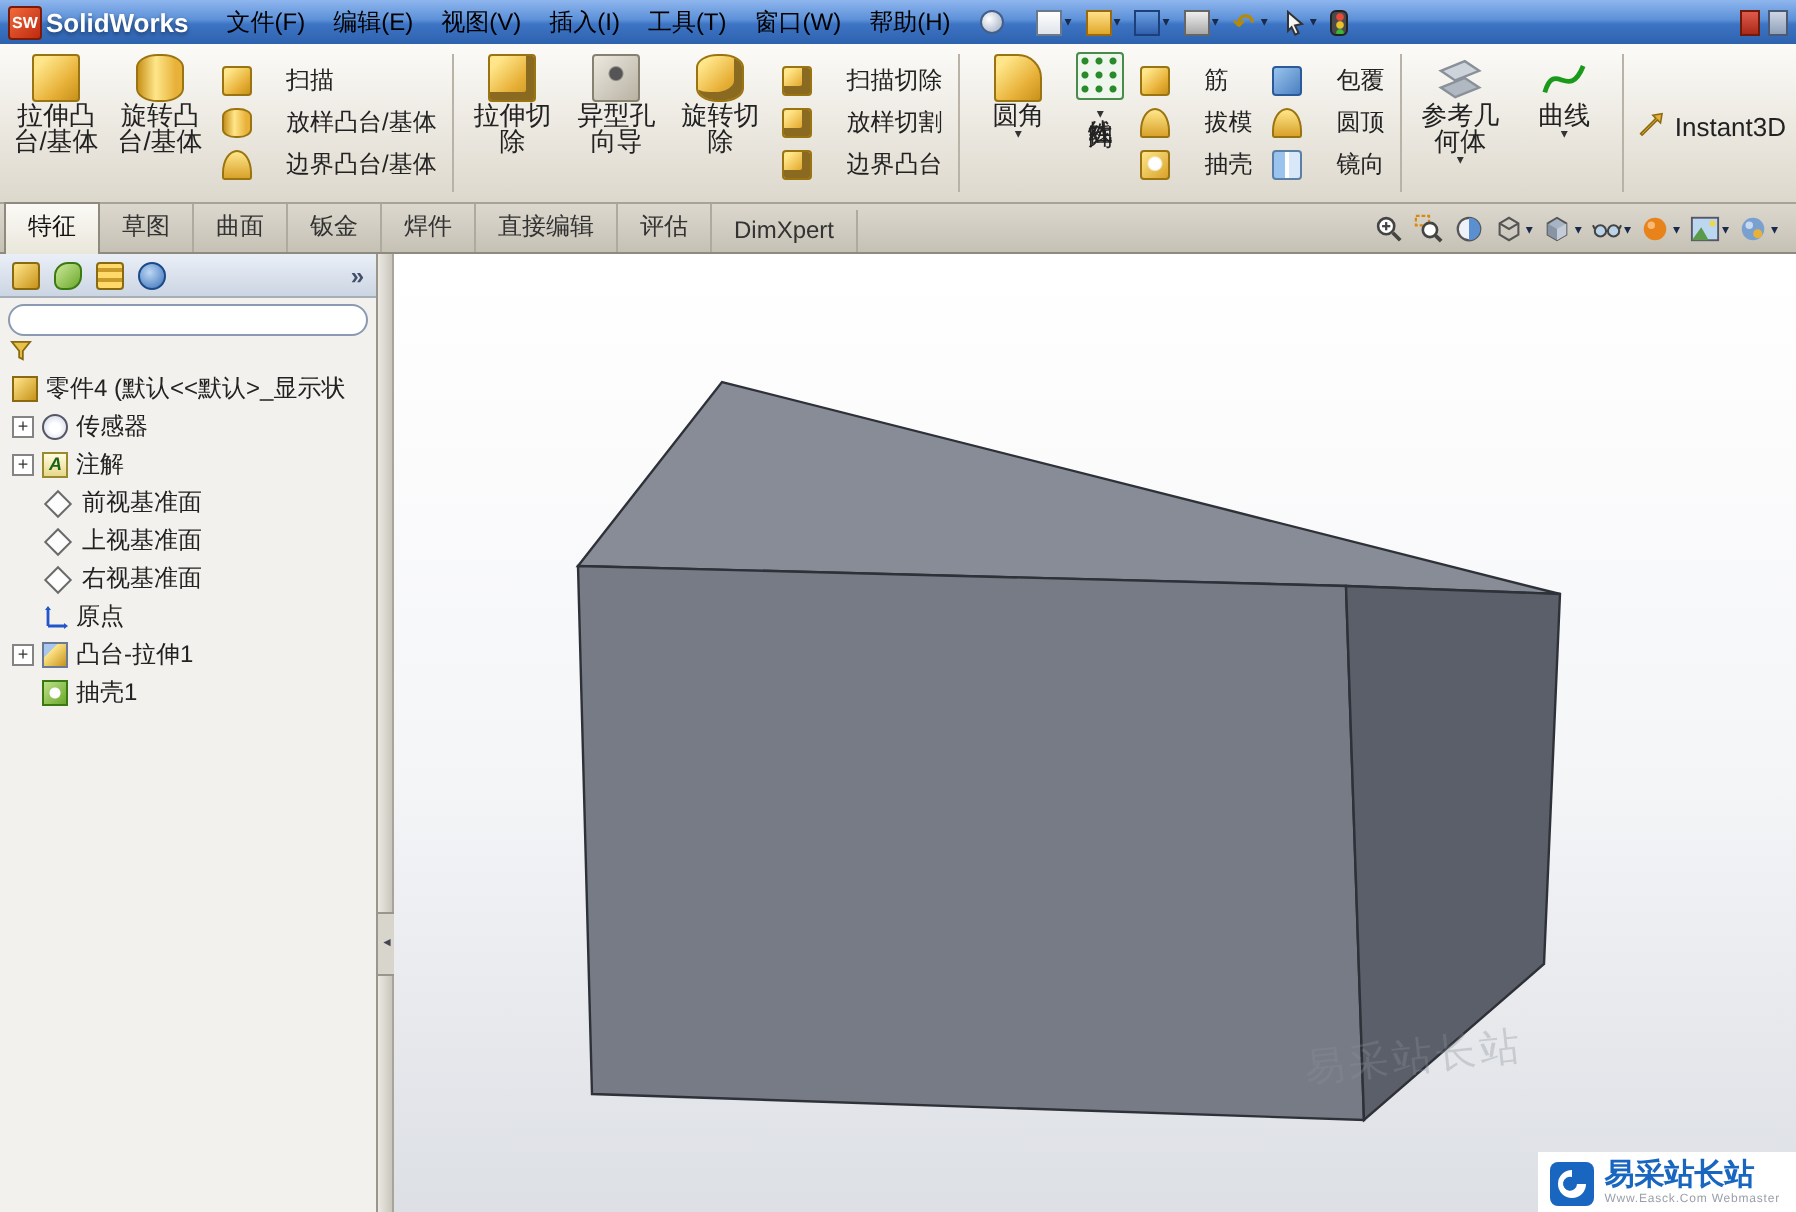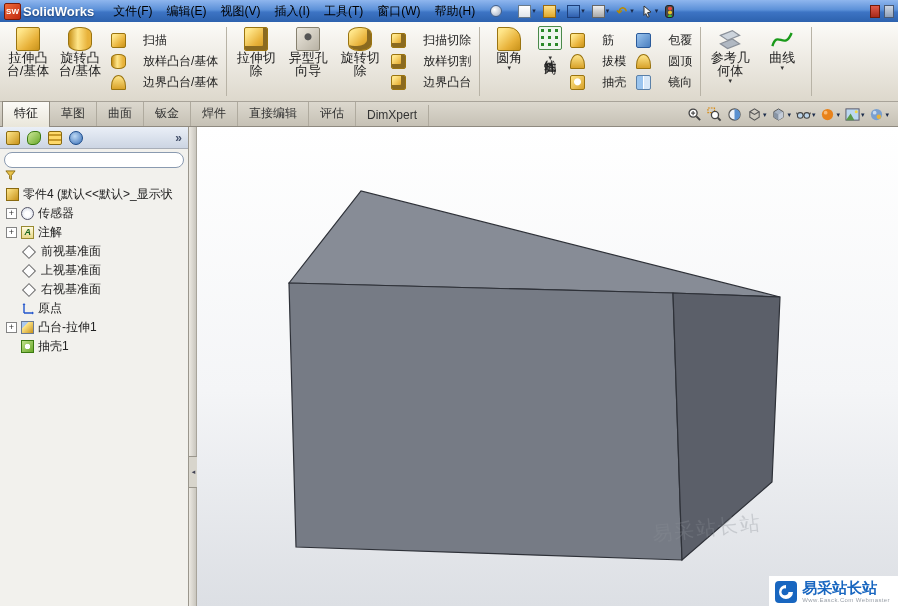--- a/index.html
+++ b/index.html
@@ -272,20 +272,26 @@
     </div>
     <div class="bigbtn">
       <svg width="24" height="24" viewBox="0 0 20 20">
         <path d="M2 16 C6 2, 12 20, 18 5" stroke="#1a9a1a" fill="none" stroke-width="2"></path>
       </svg>
       <span class="bl">曲线</span>
       <span class="dd2">▾</span>
     </div>
     <div class="vsep"></div>
 
+    <div class="bigbtn" style="flex-direction:row;align-items:center;gap:4px;">
+      <svg width="22" height="22" viewBox="0 0 20 20">
+        <polygon points="3,15 13,5 11,3 17,2 16,8 14,6 4,16" fill="#e8b23a" stroke="#8a6a10"></polygon>
+      </svg>
+      <span class="bl">Instant3D</span>
+    </div>
   </div>
 
   <div class="tabbar">
     <span class="tab active">特征</span>
     <span class="tab">草图</span>
     <span class="tab">曲面</span>
     <span class="tab">钣金</span>
     <span class="tab">焊件</span>
     <span class="tab">直接编辑</span>
     <span class="tab">评估</span>

